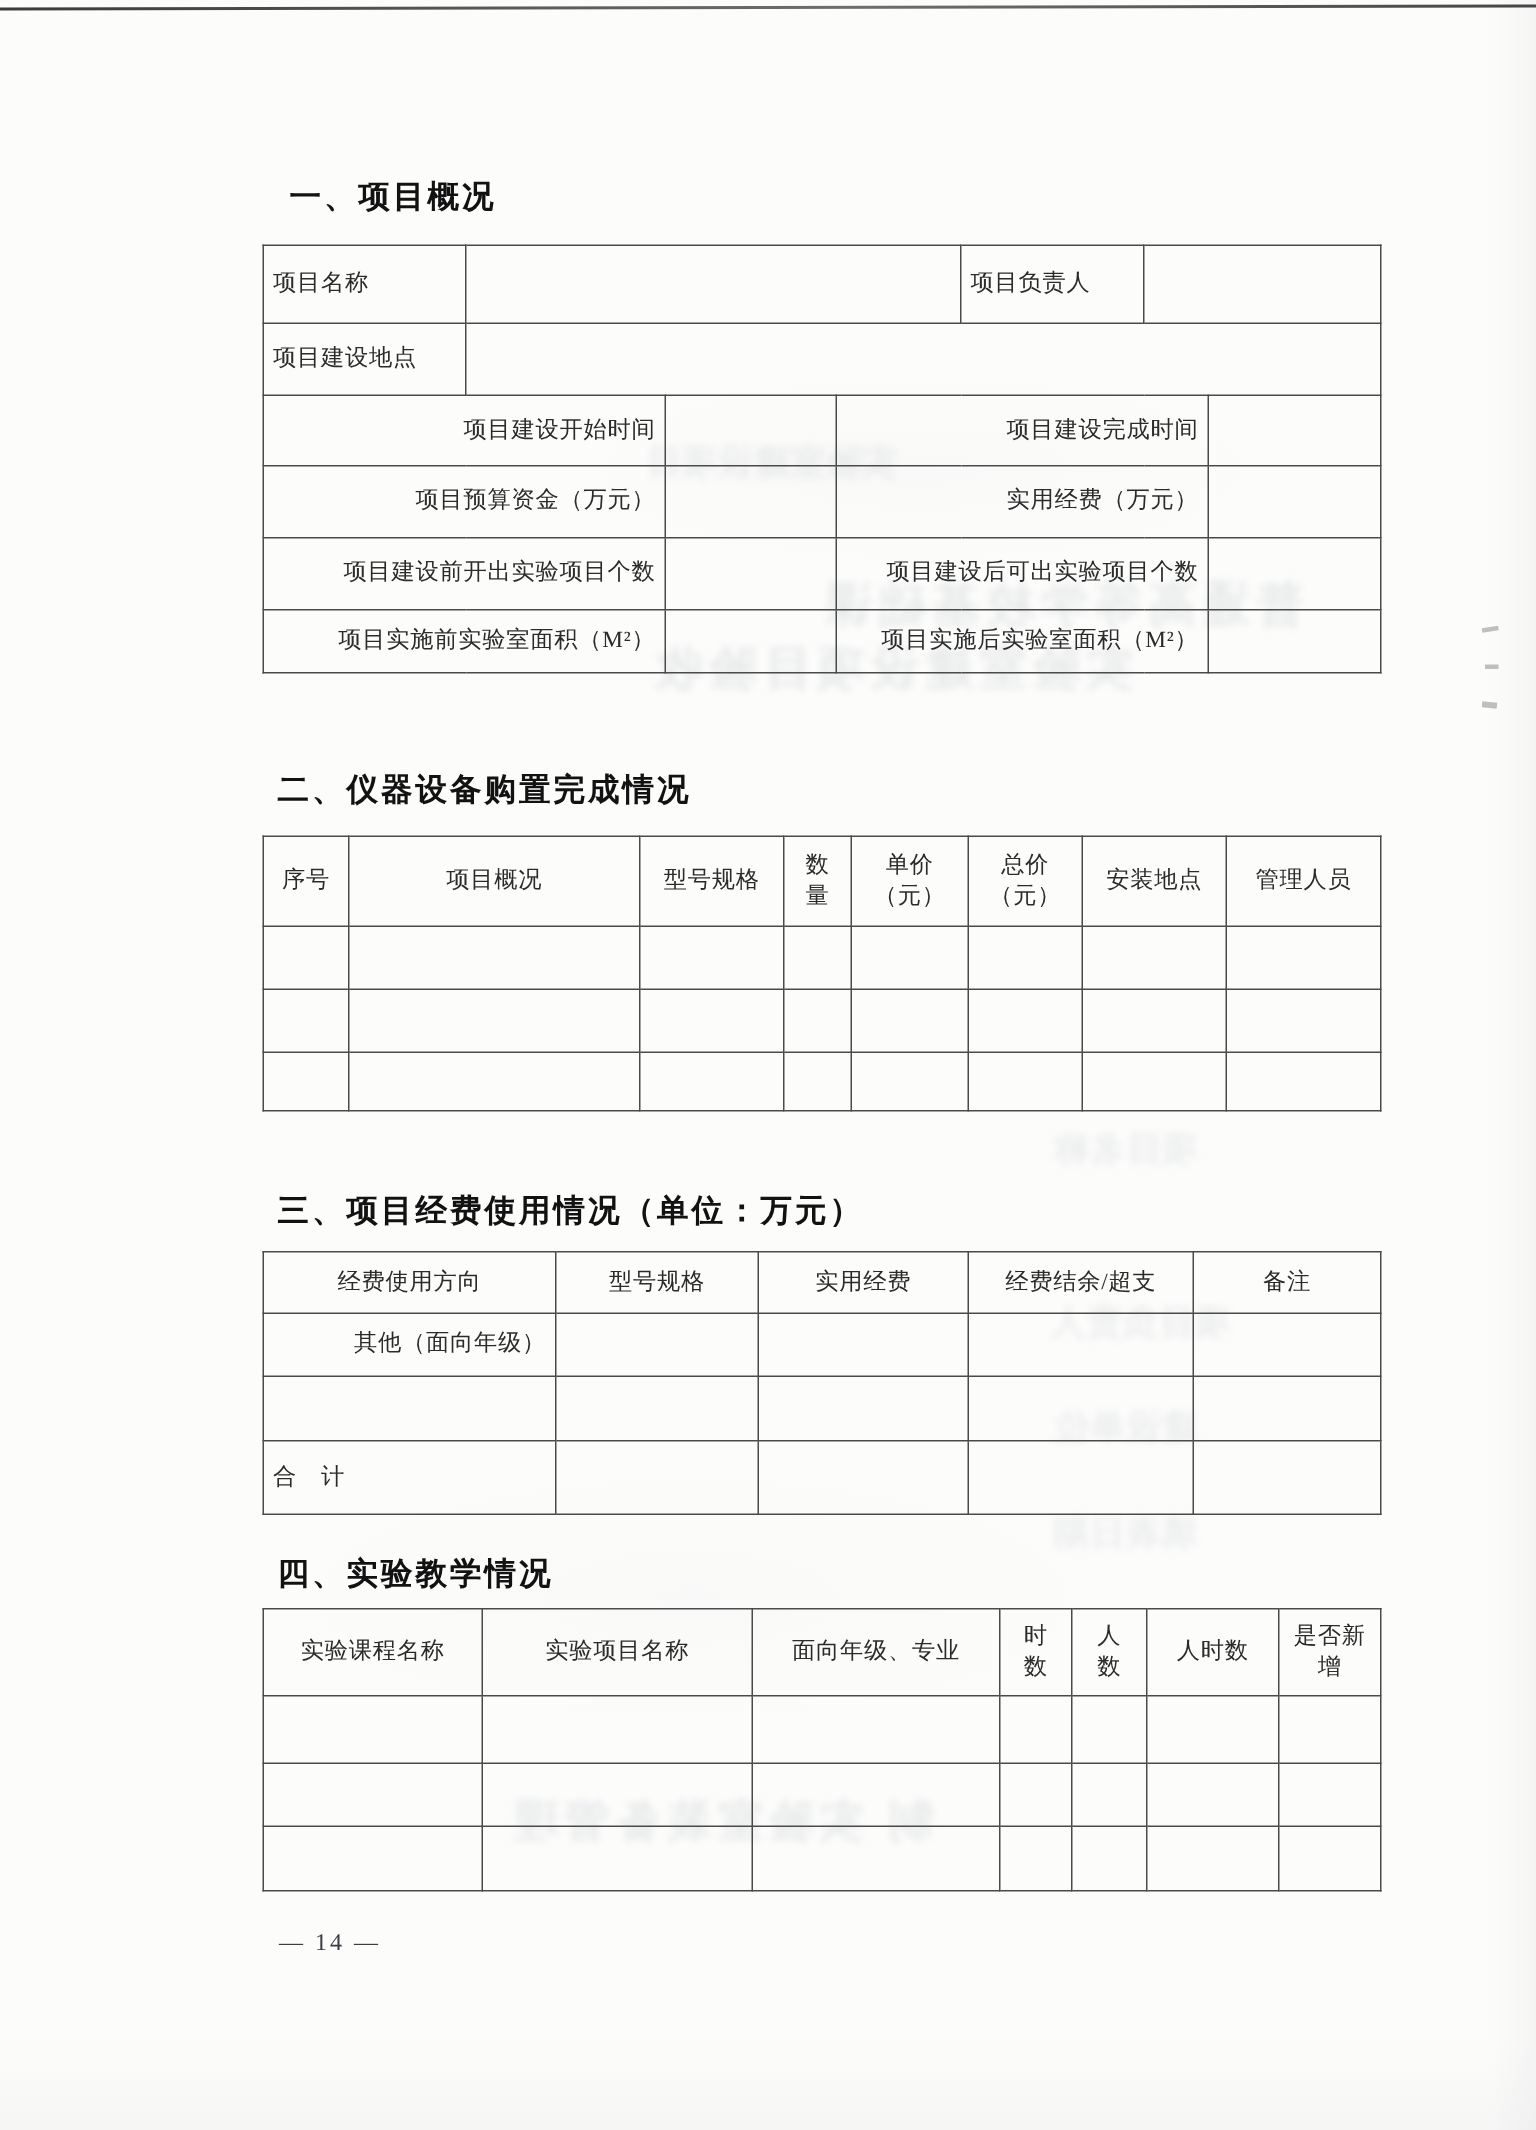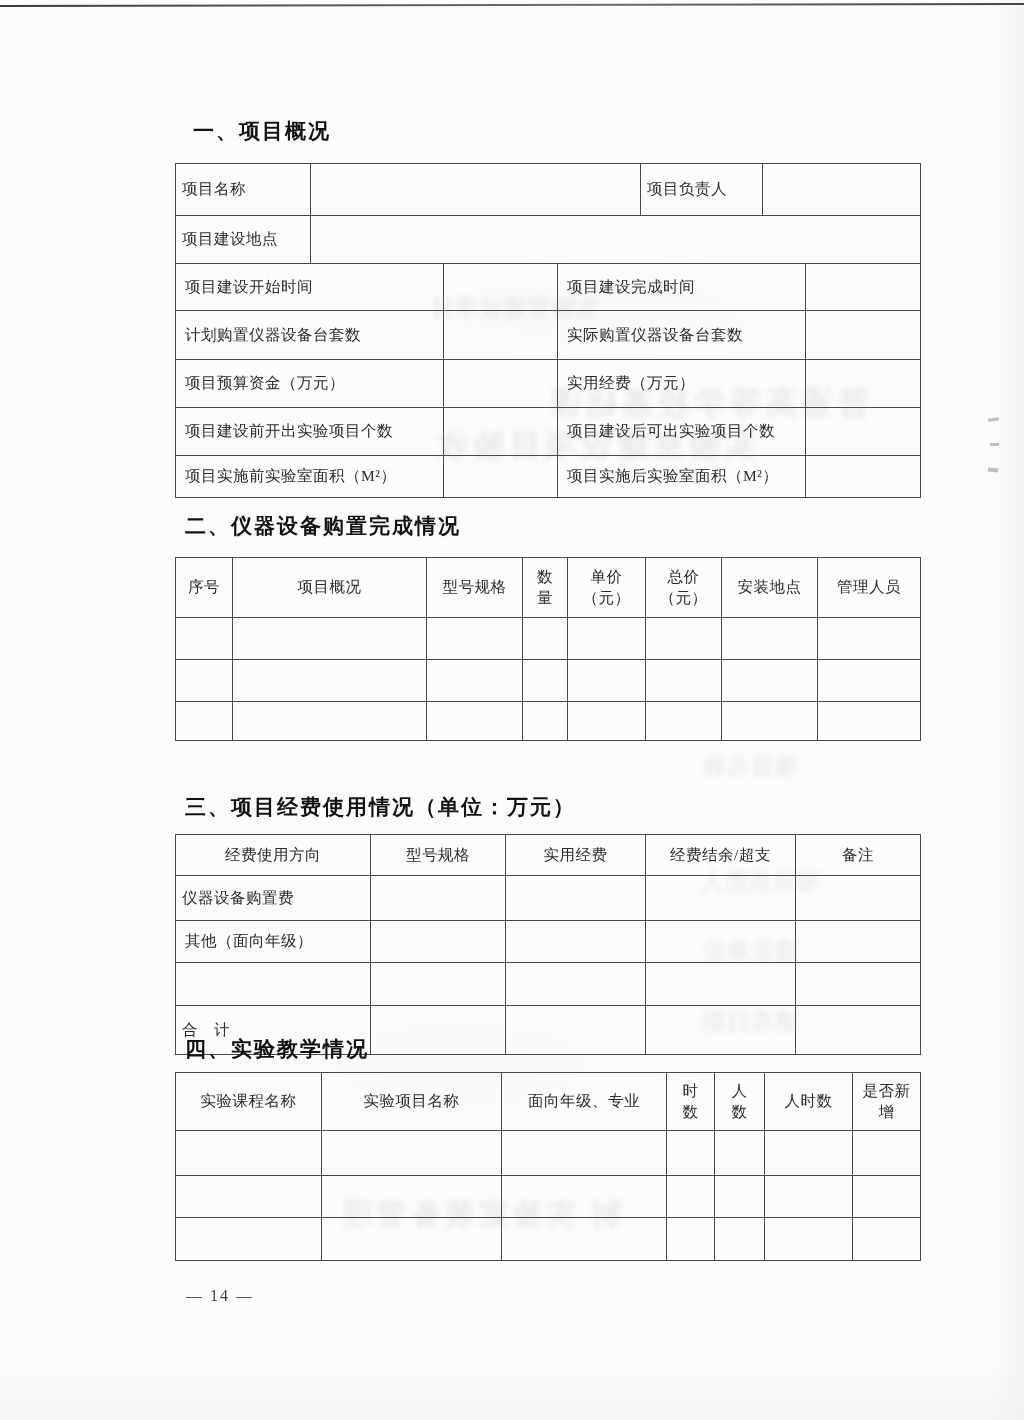--- a/index.html
+++ b/index.html
@@ -27,21 +27,21 @@
     white-space:nowrap;
   }
   table { border-collapse:collapse; table-layout:fixed; position:absolute; left:175px; width:745px; }
   td {
     border:1.6px solid #4a4a4a;
     font-size:15.5px; line-height:1.3; letter-spacing:0.5px;
     padding:0 6px; overflow:hidden; vertical-align:middle;
     color:#2b2b2b;
   }
   td.ct { }
-  td.lt { text-align:left; padding-left:9px; }
+  td.lt { text-align:right; padding-left:9px; }
   td.hd { text-align:center; white-space:pre-line; }
   .pgnum {
     position:absolute; left:186px; top:1287px;
     font-size:16px; letter-spacing:2px; color:#3c3c44; white-space:nowrap;
   }
   .ghost {
     position:absolute; white-space:nowrap;
     font-family:"Liberation Sans","DejaVu Sans",sans-serif; font-weight:bold;
     color:#77808d; transform:scaleX(-1); filter:blur(2.6px);
     pointer-events:none;
@@ -90,26 +90,20 @@
       <td colspan="2"></td>
     </tr>
     <tr style="height:48px;">
       <td class="ct">项目建设地点</td>
       <td colspan="6"></td>
     </tr>
     <tr style="height:47px;">
       <td colspan="2" class="lt">项目建设开始时间</td>
       <td></td>
       <td colspan="3" class="lt">项目建设完成时间</td>
-      <td></td>
-    </tr>
-    <tr style="height:49px;">
-      <td colspan="2" class="lt">计划购置仪器设备台套数</td>
-      <td></td>
-      <td colspan="3" class="lt">实际购置仪器设备台套数</td>
       <td></td>
     </tr>
     <tr style="height:48px;">
       <td colspan="2" class="lt">项目预算资金（万元）</td>
       <td></td>
       <td colspan="3" class="lt">实用经费（万元）</td>
       <td></td>
     </tr>
     <tr style="height:48px;">
       <td colspan="2" class="lt">项目建设前开出实验项目个数</td>
@@ -197,27 +191,20 @@
         <col style="width:125px">
     </colgroup>
     <tbody>
         <tr style="height:41px;">
       <td class="hd">经费使用方向</td>
       <td class="hd">型号规格</td>
       <td class="hd">实用经费</td>
       <td class="hd">经费结余/超支</td>
       <td class="hd">备注</td>
     </tr>
-    <tr style="height:45px;">
-      <td class="ct">仪器设备购置费</td>
-      <td></td>
-          <td></td>
-          <td></td>
-          <td></td>
-    </tr>
     <tr style="height:42px;">
       <td class="lt">其他（面向年级）</td>
       <td></td>
           <td></td>
           <td></td>
           <td></td>
     </tr>
     <tr style="height:43px;">
       <td class="ct"></td>
       <td></td>

